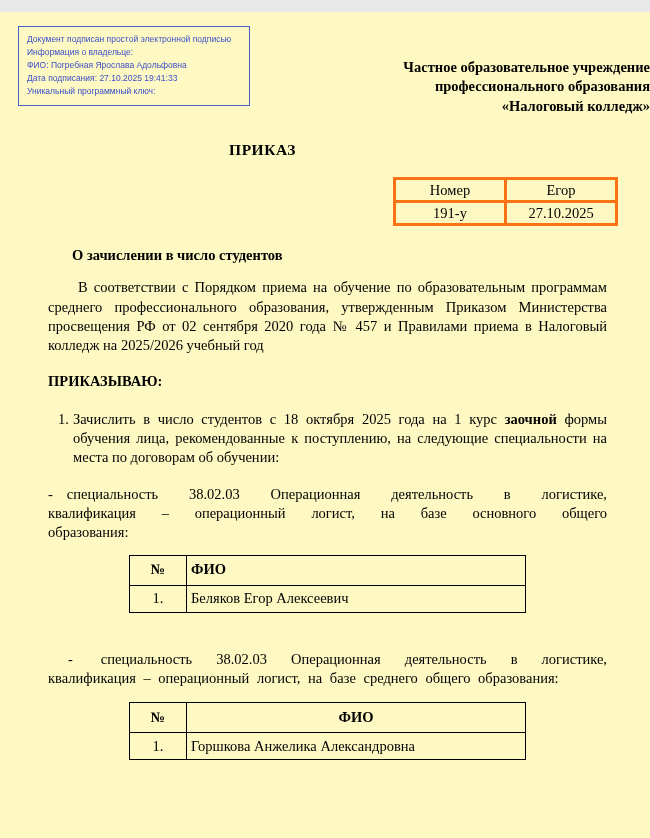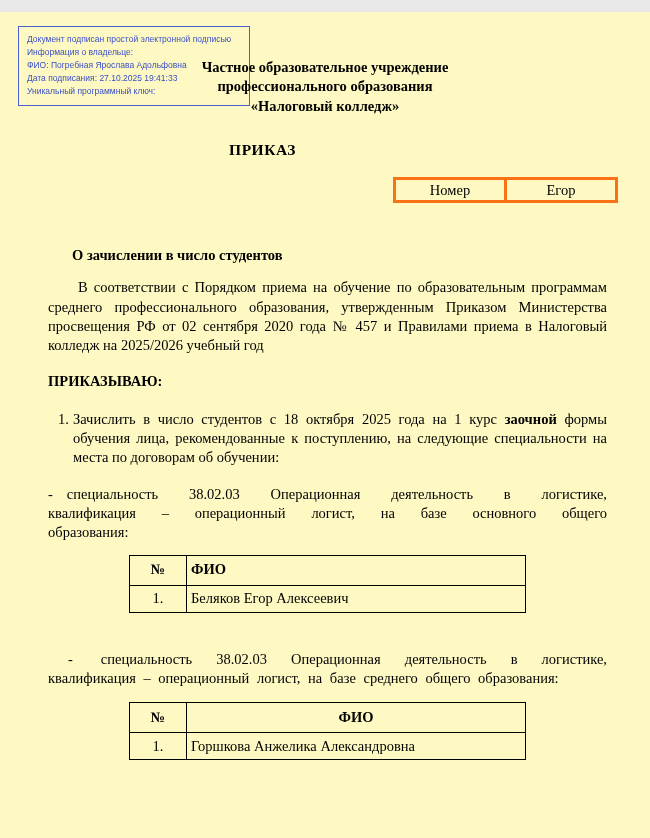--- a/index.html
+++ b/index.html
@@ -20,21 +20,21 @@
     padding:6px 8px 7px 8px;
     font-family:"Liberation Sans", sans-serif;
     font-size:8.5px;line-height:13.1px;
     color:#3a4fc8;
     background:transparent;
   }
   .stamp div{white-space:nowrap;}
   
   .org-header{
     position:absolute;top:46px;left:0;width:650px;
-    text-align:center;font-weight:bold;
+    text-align:right;font-weight:bold;
     font-size:14.5px;line-height:19.3px;
   }
   .doc-type{
     position:absolute;top:129px;left:0;width:525px;
     text-align:center;font-weight:bold;
     font-size:15.5px;letter-spacing:0.5px;
   }
   
   .order-table{
     position:absolute;top:165px;left:393px;
@@ -110,20 +110,24 @@
   </div>
 
   <div class="doc-type">ПРИКАЗ</div>
 
   <table class="order-table">
     <tbody>
       <tr>
         <td>Номер</td>
         <td>Егор</td>
       </tr>
+      <tr>
+        <td>191-у</td>
+        <td>27.10.2025</td>
+      </tr>
     </tbody>
   </table>
 
   <div class="body">
 
     <p class="subject">О зачислении в число студентов</p>
 
     <p class="intro">В соответствии с Порядком приема на обучение по образовательным программам среднего профессионального образования, утвержденным Приказом Министерства просвещения РФ от 02 сентября 2020 года № 457 и Правилами приема в Налоговый колледж на 2025/2026 учебный год</p>
 
     <p class="resolution">ПРИКАЗЫВАЮ:</p>

